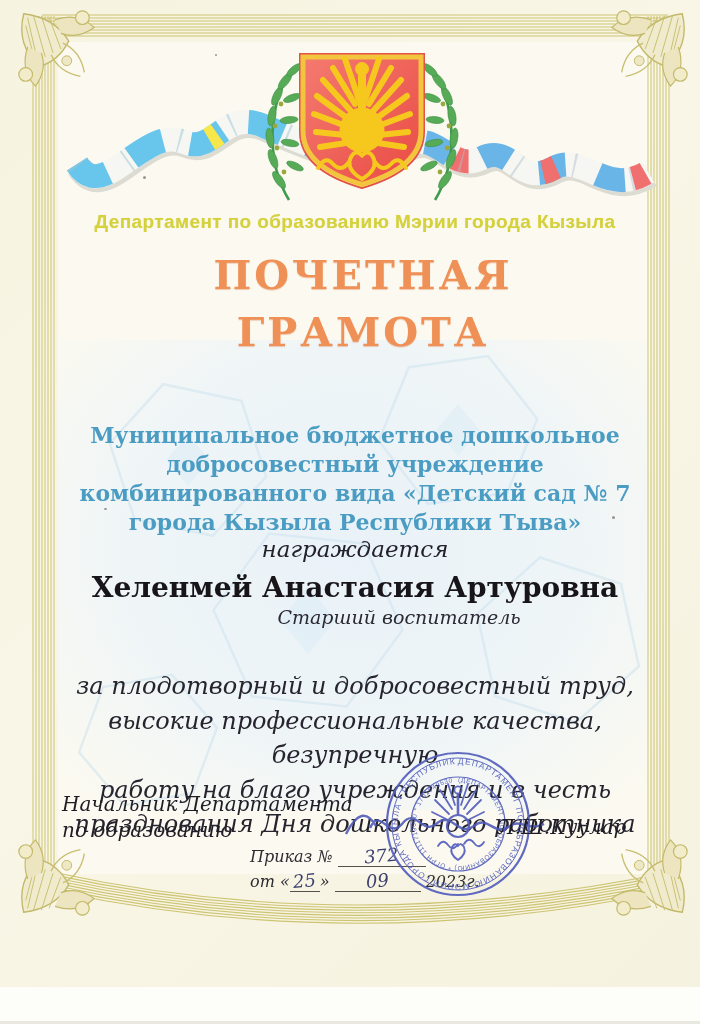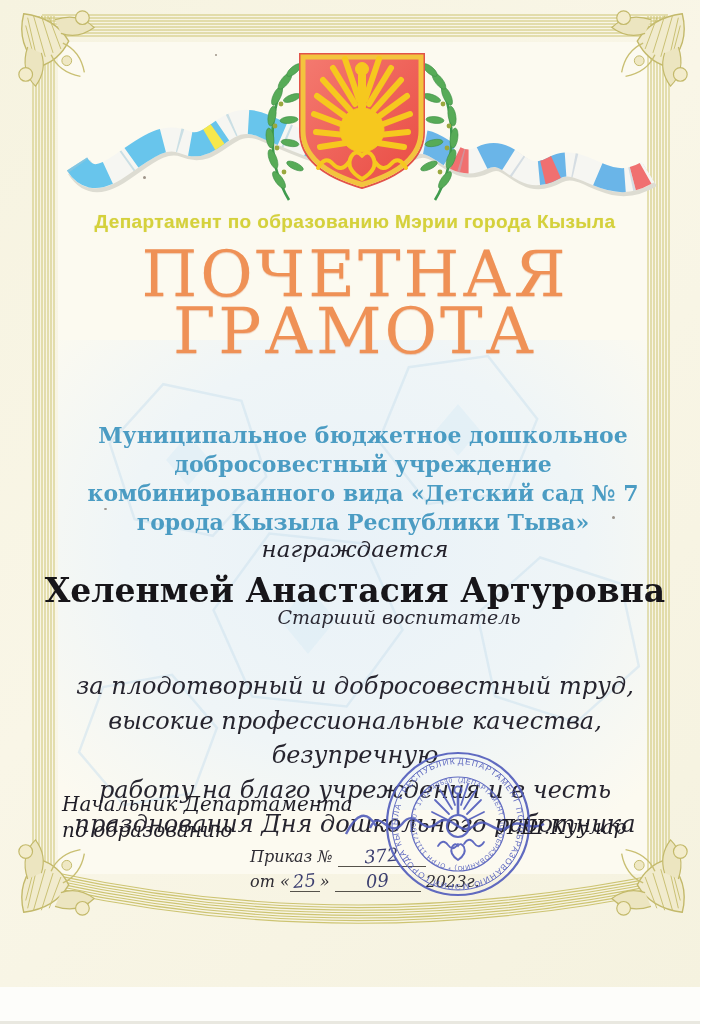--- a/index.html
+++ b/index.html
@@ -13,25 +13,25 @@
   .scan-edge{position:absolute;left:0;top:1021px;width:724px;height:3px;background:#e9e8e0;}
   .inner-panel{position:absolute;left:58px;top:42px;width:592px;height:832px;background:#fcfaf0;}
   .bluewash{position:absolute;left:58px;top:340px;width:592px;height:470px;
             background:radial-gradient(ellipse at 50% 45%, #e9f2f8 0%, #eff5f7 55%, rgba(252,250,240,0) 95%);}
   svg{position:absolute;}
   .speck{position:absolute;border-radius:50%;background:#6b5d52;opacity:.65;}
 
   .txt{position:absolute;left:40px;width:630px;text-align:center;}
   .issuer{top:211px;font-family:"Liberation Sans",sans-serif;font-weight:700;font-size:19px;
           color:#d5d13b;letter-spacing:.4px;text-shadow:0 0 1px rgba(190,190,60,.35);}
-  .title{top:246px;font-weight:400;font-size:64px;line-height:57px;letter-spacing:3px;color:#ef9156;
-         text-shadow:0 1px 1px rgba(214,112,54,.35);}
-  .org{top:421px;font-weight:700;font-size:22px;line-height:29px;color:#4b9cc3;padding-left:8px;}
+  .title{top:246px;font-weight:700;font-size:40px;line-height:57px;letter-spacing:3px;color:#ef9156;
+         text-shadow:0 1px 1px rgba(214,112,54,.35);margin-left:8px;}
+  .org{top:421px;font-weight:700;font-size:22px;line-height:29px;color:#4b9cc3;}
   .awarded{top:536px;font-style:italic;font-size:23px;color:#23212b;}
-  .name{top:571px;font-weight:700;font-size:33px;color:#171519;}
+  .name{top:571px;font-weight:700;font-size:28px;color:#171519;}
   .position{top:606px;font-style:italic;font-size:19px;color:#2b2933;margin-left:44px;}
   .citation{top:637px;font-style:italic;font-size:24px;line-height:34.5px;color:#26242e;margin-top:32px;}
 
   .sign-role{position:absolute;left:62px;top:791px;width:300px;text-align:left;
              font-style:italic;font-size:20px;line-height:26px;color:#1f1d26;}
   .sign-name{position:absolute;left:498px;top:815px;font-style:italic;font-size:20px;color:#1f1d26;z-index:6;}
 
   .order{position:absolute;left:250px;top:845px;width:270px;font-style:italic;font-size:16px;color:#2e2c33;z-index:2;}
   .order-line{margin-bottom:3px;white-space:nowrap;}
   .uline{display:inline-block;border-bottom:1.2px solid #55524a;text-align:center;}

